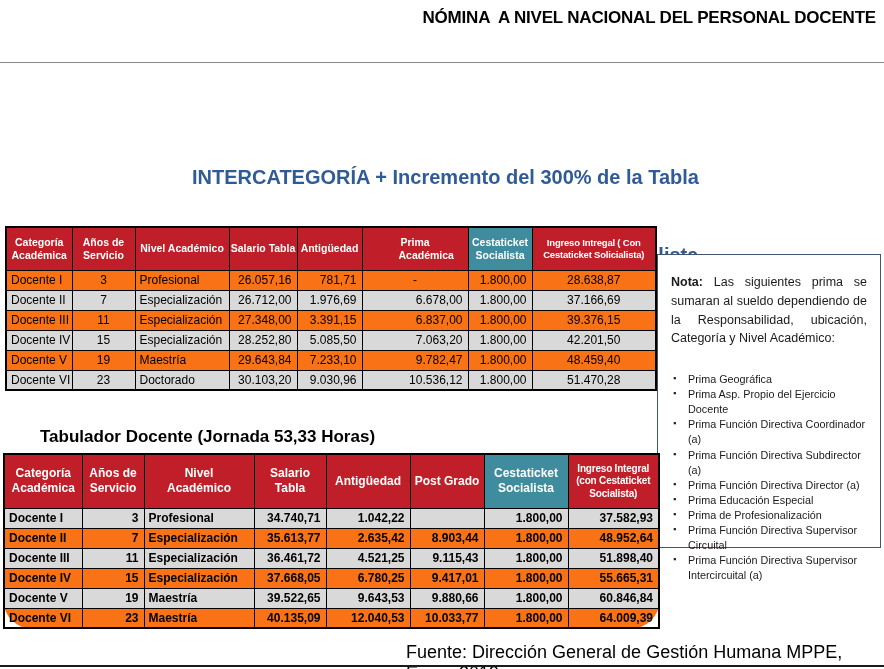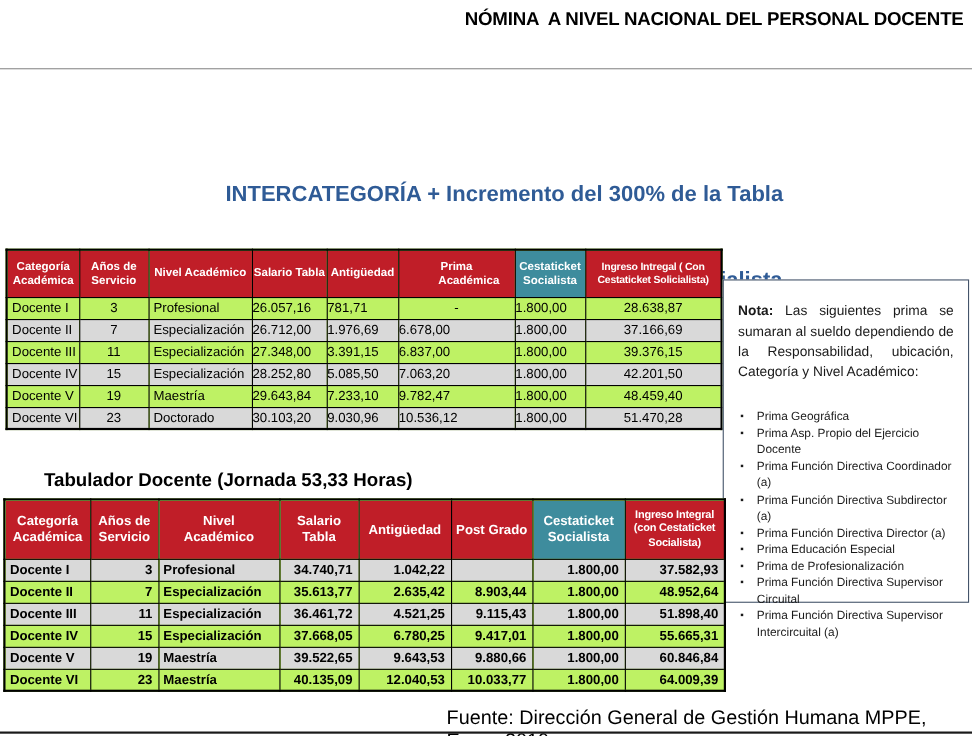--- a/index.html
+++ b/index.html
@@ -21,41 +21,41 @@
     position: absolute; top: 62px; left: 0; width: 884px; height: 1px;
     background: #8a8a8a;
   }
   .bottom-rule {
     position: absolute; top: 665px; left: 0; width: 884px; height: 2px;
     background: #1a1a1a;
   }
 
   
   .blue-heading {
-    position: absolute; top: 112px; left: 205px;
+    position: absolute; top: 112px; left: 192px;
     font-size: 20px; font-weight: bold; color: var(--heading-blue);
     line-height: 26px; white-space: pre;
   }
   .squiggle {
     text-decoration: underline;
     text-decoration-style: wavy;
     text-decoration-color: #cc2222;
     text-decoration-thickness: 1px;
     text-underline-offset: 4px;
   }
 
   
   .section-title {
     position: absolute; font-size: 17px; font-weight: bold; color: #000;
   }
   .t40-title { top: 199px; left: 55px; }
   .t53-title { top: 427px; left: 40px; }
 
   
-  table.sal { border-collapse: collapse; table-layout: fixed; position: absolute; background: #bef264; }
+  table.sal { border-collapse: collapse; table-layout: fixed; position: absolute; background: #f97316; border-radius: 30px; }
   table.sal th, table.sal td { border: 1px solid #000; overflow: hidden; }
   table.sal { border: 2px solid #000; }
   table.sal th {
     background: var(--header-red); color: #fff; font-weight: bold;
     text-align: center; vertical-align: middle; line-height: 1.25;
   }
   table.sal th.col6 { background: var(--teal); }
 
   
   .t40 { top: 226px; left: 5px; width: 650px; }
@@ -66,21 +66,21 @@
   .t40 th.col5 { padding: 0 36px; }
   .t40 td { font-size: 12px; color: #000; }
   .t40 tbody tr:nth-child(even) { background: var(--row-gray); }
   .t40 col.c0 { width: 66px; } .t40 col.c1 { width: 63px; }
   .t40 col.c2 { width: 94px; } .t40 col.c3 { width: 68px; }
   .t40 col.c4 { width: 65px; } .t40 col.c5 { width: 106px; }
   .t40 col.c6 { width: 64px; } .t40 col.c7 { width: 124px; }
   .t40 td.col0 { text-align: left; padding-left: 4px; }
   .t40 td.col1 { text-align: center; }
   .t40 td.col2 { text-align: left; padding-left: 4px; }
-  .t40 td.col3, .t40 td.col4, .t40 td.col5, .t40 td.col6 { text-align: left; padding-right: 5px; }
+  .t40 td.col3, .t40 td.col4, .t40 td.col5, .t40 td.col6 { text-align: right; padding-right: 5px; }
   .t40 td.col7 { text-align: center; }
   .t40 td.dash { text-align: center; padding-right: 0; }
 
   
   .t53 { top: 453px; left: 3px; width: 655px; }
   .t53 thead tr { height: 54px; }
   .t53 tbody tr { height: 20px; }
   .t53 th { font-size: 12px; }
   .t53 th.col7 { font-size: 10px; letter-spacing: -0.2px; margin-left: 36px; }
   .t53 th.col2 { padding: 0 16px; }

